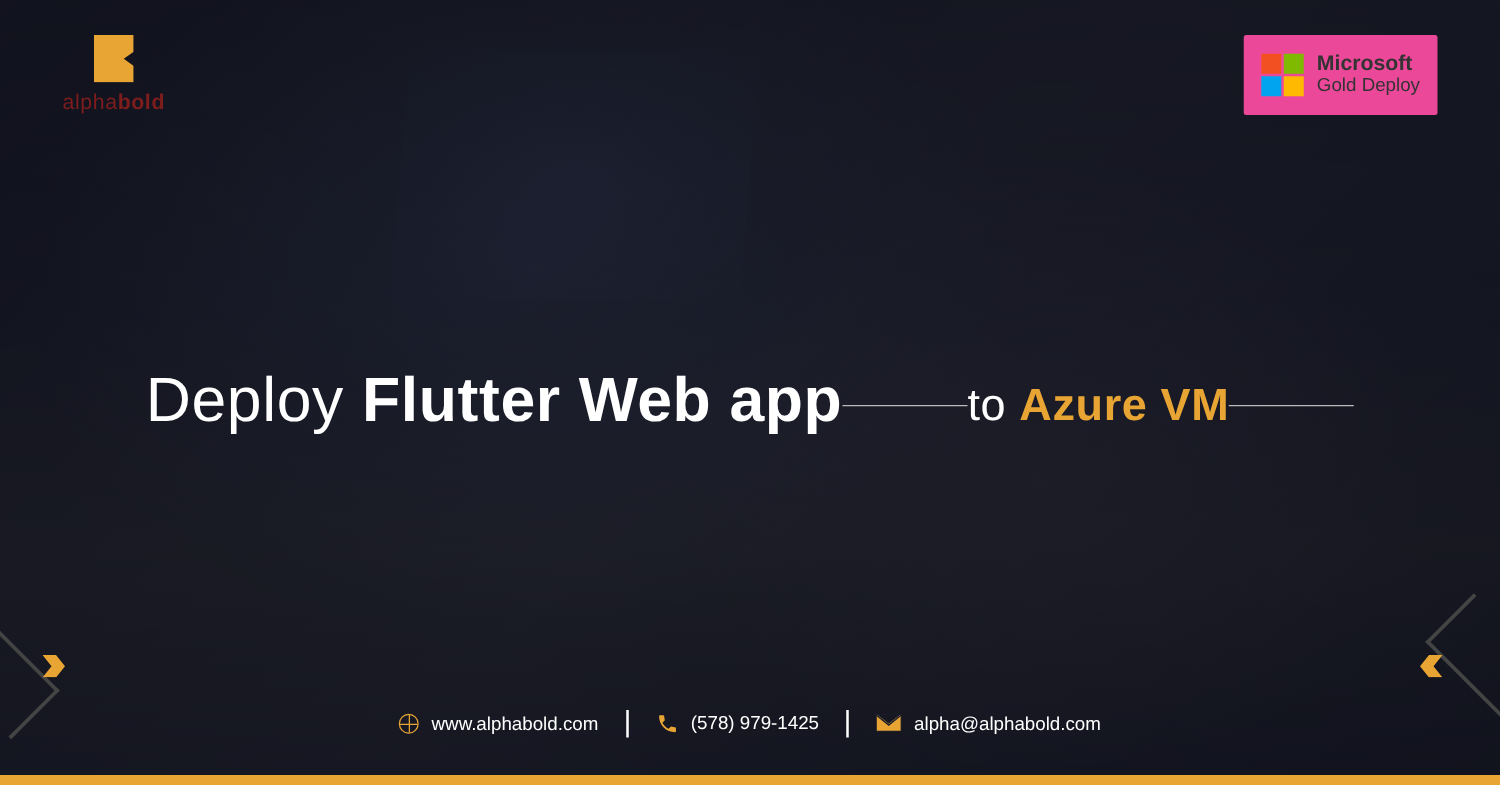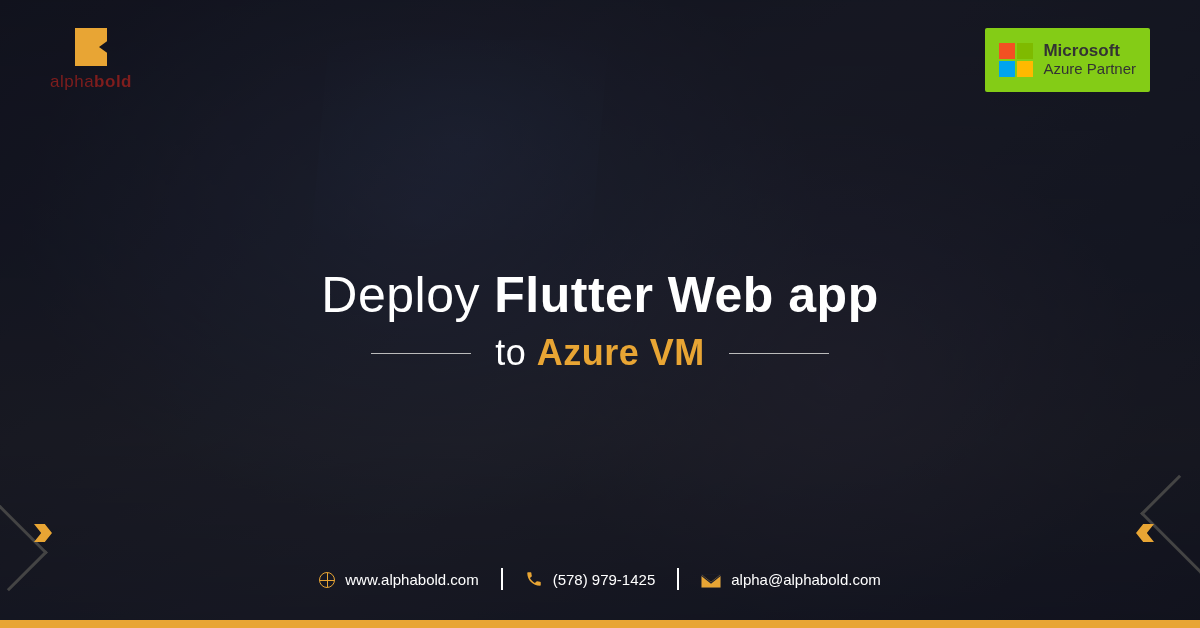--- a/index.html
+++ b/index.html
@@ -88,21 +88,21 @@
     
     .ab-text .light {
       font-weight: 300;
     }
     
     .ab-text .bold {
       font-weight: 700;
     }
     
     .logo-ms {
-      background: #84cc16;
+      background: #ec4899;
       padding: 10px 14px;
       display: flex;
       align-items: center;
       gap: 10px;
       border-radius: 2px;
     }
     
     .ms-squares {
       display: grid;
       grid-template-columns: repeat(2, 16px);
@@ -186,21 +186,20 @@
     
     .side-right .small-chev {
       left: 0;
       transform: rotate(180deg);
     }
     
     
     .main {
       flex: 1;
       display: flex;
-      flex-direction: column;
       align-items: center;
       justify-content: center;
       padding-bottom: 20px;
     }
     
     .headline-1 {
       font-size: 50px;
       color: #fff;
       letter-spacing: 0.5px;
     }
@@ -209,21 +208,20 @@
       font-weight: 300;
     }
     
     .headline-1 .thick {
       font-weight: 700;
     }
     
     .headline-2-wrap {
       display: flex;
       align-items: center;
-      gap: 24px;
       margin-top: 8px;
     }
     
     .hline {
       width: 100px;
       height: 1px;
       background: #bbb;
     }
     
     .headline-2 {
@@ -257,21 +255,21 @@
       align-items: center;
       justify-content: center;
       gap: 22px;
       padding-bottom: 38px;
       color: #fff;
       font-size: 15px;
     }
     
     .contact {
       display: flex;
-      align-items: flex-end;
+      align-items: flex-start;
       gap: 10px;
     }
     
     .vsep {
       width: 2px;
       height: 22px;
       background: #fff;
     }
     
     .icon-circle {
@@ -341,21 +339,21 @@
 
     <div class="logo-ms">
       <div class="ms-squares">
         <div class="ms-sq1"></div>
         <div class="ms-sq2"></div>
         <div class="ms-sq3"></div>
         <div class="ms-sq4"></div>
       </div>
       <div class="ms-text">
         <span class="ms-text-top">Microsoft</span>
-        <span class="ms-text-bot">Azure Partner</span>
+        <span class="ms-text-bot">Gold Deploy</span>
       </div>
     </div>
   </div>
 
   <div class="side-decor side-left">
     <div class="big-chev"></div>
     <div class="small-chev"></div>
   </div>
 
   <div class="side-decor side-right">

